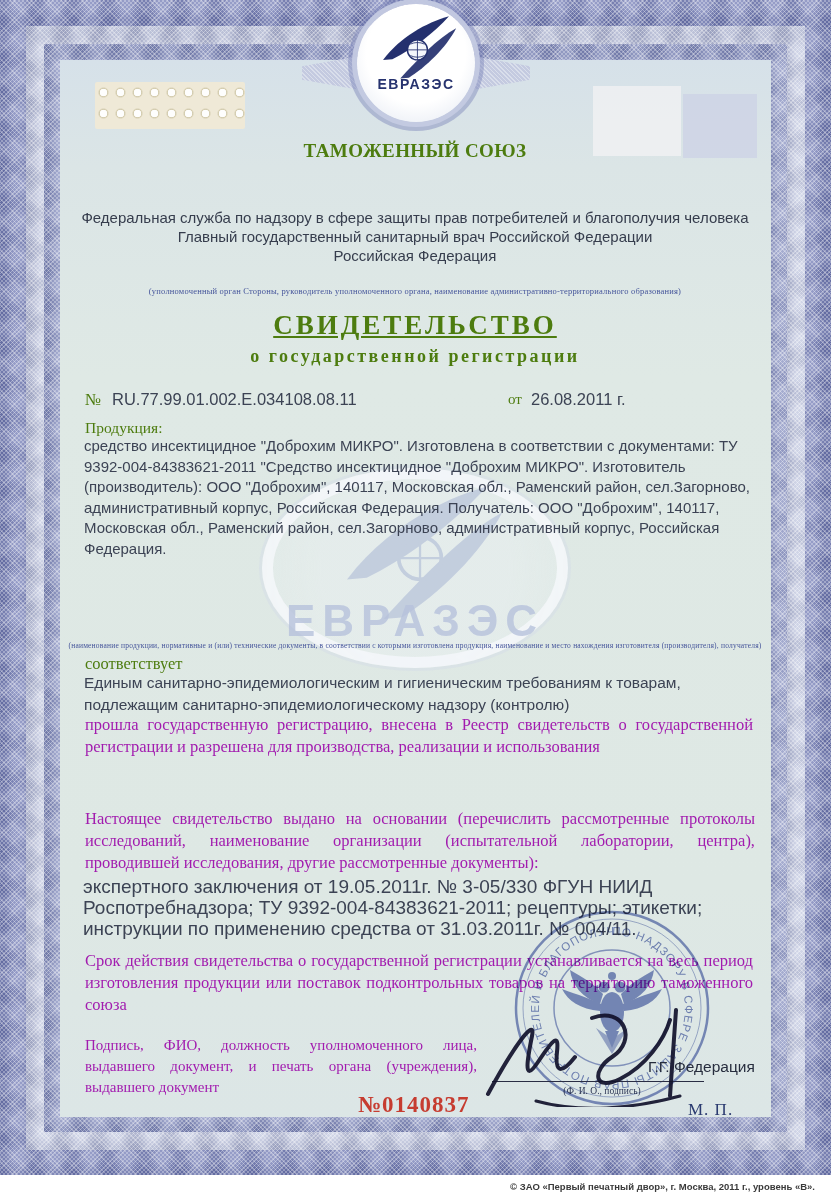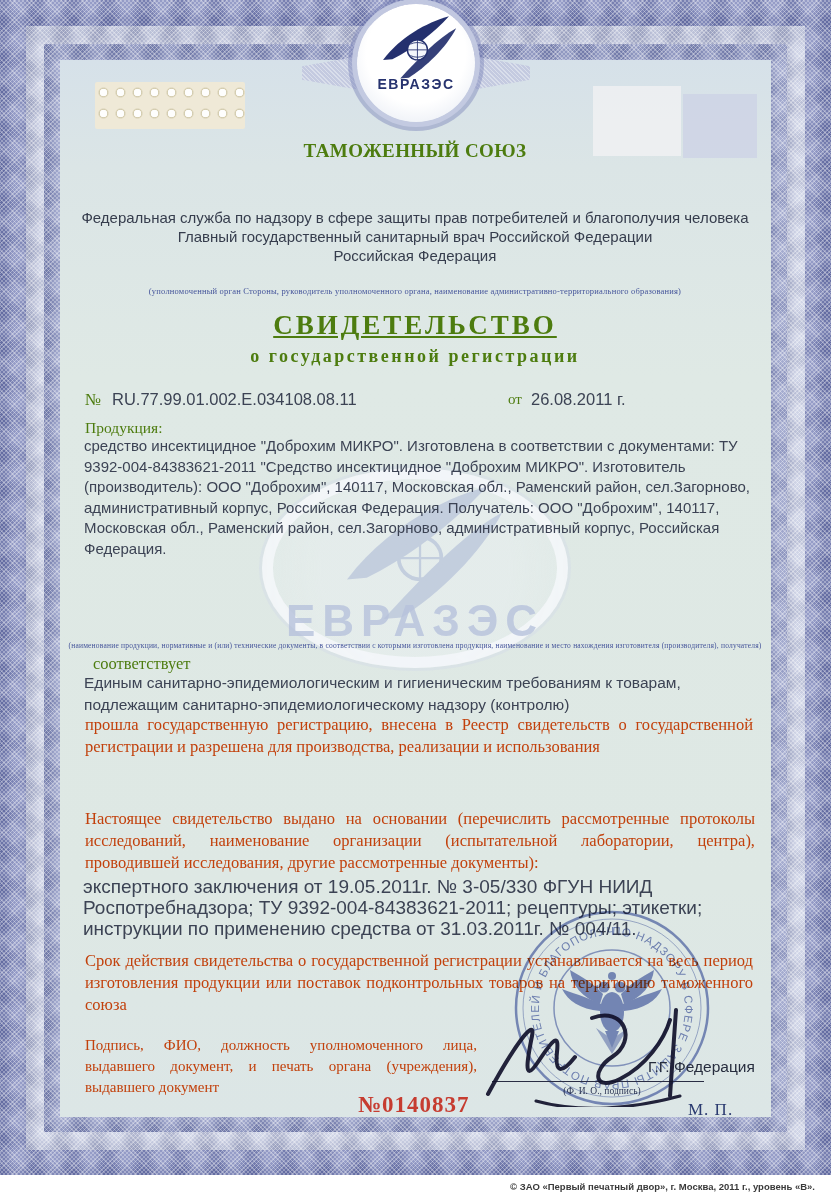--- a/index.html
+++ b/index.html
@@ -43,21 +43,21 @@
 
   
   .navy{color:#4d7c0f;}
   .typed{font-family:"Liberation Sans",sans-serif;color:#3c4354;}
   .ctr{text-align:center;left:65px;width:700px;}
   .h-bold{font-weight:bold;font-size:19px;letter-spacing:.4px;line-height:22px;}
   .h-sans{font-family:"Liberation Sans",sans-serif;font-size:15px;color:#363d4d;line-height:19px;}
   .tiny-note{font-size:8.5px;color:#44549a;letter-spacing:.2px;z-index:3;}
   .title-main{font-weight:bold;font-size:27px;letter-spacing:3px;}
   .title-sub{font-weight:bold;font-size:18px;letter-spacing:2.5px;}
-  .serif-par{font-size:16.5px;line-height:22px;color:#c2410c;text-align:justify;}
+  .serif-par{font-size:16.5px;line-height:22px;color:#a21caf;text-align:justify;}
   .z3{z-index:3;}
 
   
   .watermark{left:262px;top:468px;width:306px;height:200px;z-index:1;}
   .wm-ring{position:absolute;inset:0;border-radius:50%;
     border:11px solid rgba(245,247,250,.85);
     background:radial-gradient(circle, rgba(240,244,248,.35) 55%, rgba(240,244,248,.15) 100%);
     box-shadow:0 0 0 3px rgba(210,218,232,.4);}
   .wm-word{position:absolute;left:-18px;top:128px;width:342px;text-align:center;
     font-family:"Liberation Sans",sans-serif;font-weight:bold;font-size:44px;letter-spacing:7px;
@@ -123,21 +123,21 @@
     <div class="wm-ring"></div>
     <svg class="abs" style="left:30px;top:14px;" width="250" height="140" viewBox="0 0 120 92" opacity="0.55">
       <path d="M14 64 C38 32 74 12 106 3 C85 26 57 48 27 63 Z" fill="#a9b6d4"></path>
       <path d="M38 90 C62 64 90 34 116 20 C102 47 74 74 50 89 Z" fill="#a9b6d4"></path>
       <circle cx="62" cy="50" r="14" fill="none" stroke="#a9b6d4" stroke-width="2.5"></circle>
       <path d="M48 50 h28 M62 36 v28" stroke="#a9b6d4" stroke-width="1.5" fill="none"></path>
     </svg>
     <div class="wm-word">ЕВРАЗЭС</div>
   </div>
 
-  <div class="abs navy z3" style="left:93px;top:654px;font-size:16.5px;text-align:right;">соответствует</div>
+  <div class="abs navy z3" style="left:85px;top:654px;font-size:16.5px;text-align:right;">соответствует</div>
   <div class="abs typed z3" style="left:84px;top:672px;width:672px;font-size:15.5px;line-height:22px;">Единым санитарно-эпидемиологическим и гигиеническим требованиям к товарам, подлежащим санитарно-эпидемиологическому надзору (контролю)</div>
 
   <div class="abs serif-par z3" style="left:85px;top:714px;width:668px;">прошла государственную регистрацию, внесена в Реестр свидетельств о государственной регистрации и разрешена для производства, реализации и использования</div>
 
   <div class="abs serif-par z3" style="left:85px;top:808px;width:670px;">Настоящее свидетельство выдано на основании (перечислить рассмотренные протоколы исследований, наименование организации (испытательной лаборатории, центра), проводившей исследования, другие рассмотренные документы):</div>
   <div class="abs typed z3" style="left:83px;top:876px;width:676px;font-size:19px;line-height:21px;">экспертного заключения от 19.05.2011г. № 3-05/330 ФГУН НИИД Роспотребнадзора; ТУ 9392-004-84383621-2011; рецептуры; этикетки; инструкции по применению средства от 31.03.2011г. № 004/11.</div>
 
   <div class="abs serif-par z3" style="left:85px;top:950px;width:668px;">Срок действия свидетельства о государственной регистрации устанавливается на весь период изготовления продукции или поставок подконтрольных товаров на территорию таможенного союза</div>
 
   <svg class="abs stamp" viewBox="0 0 200 200">

